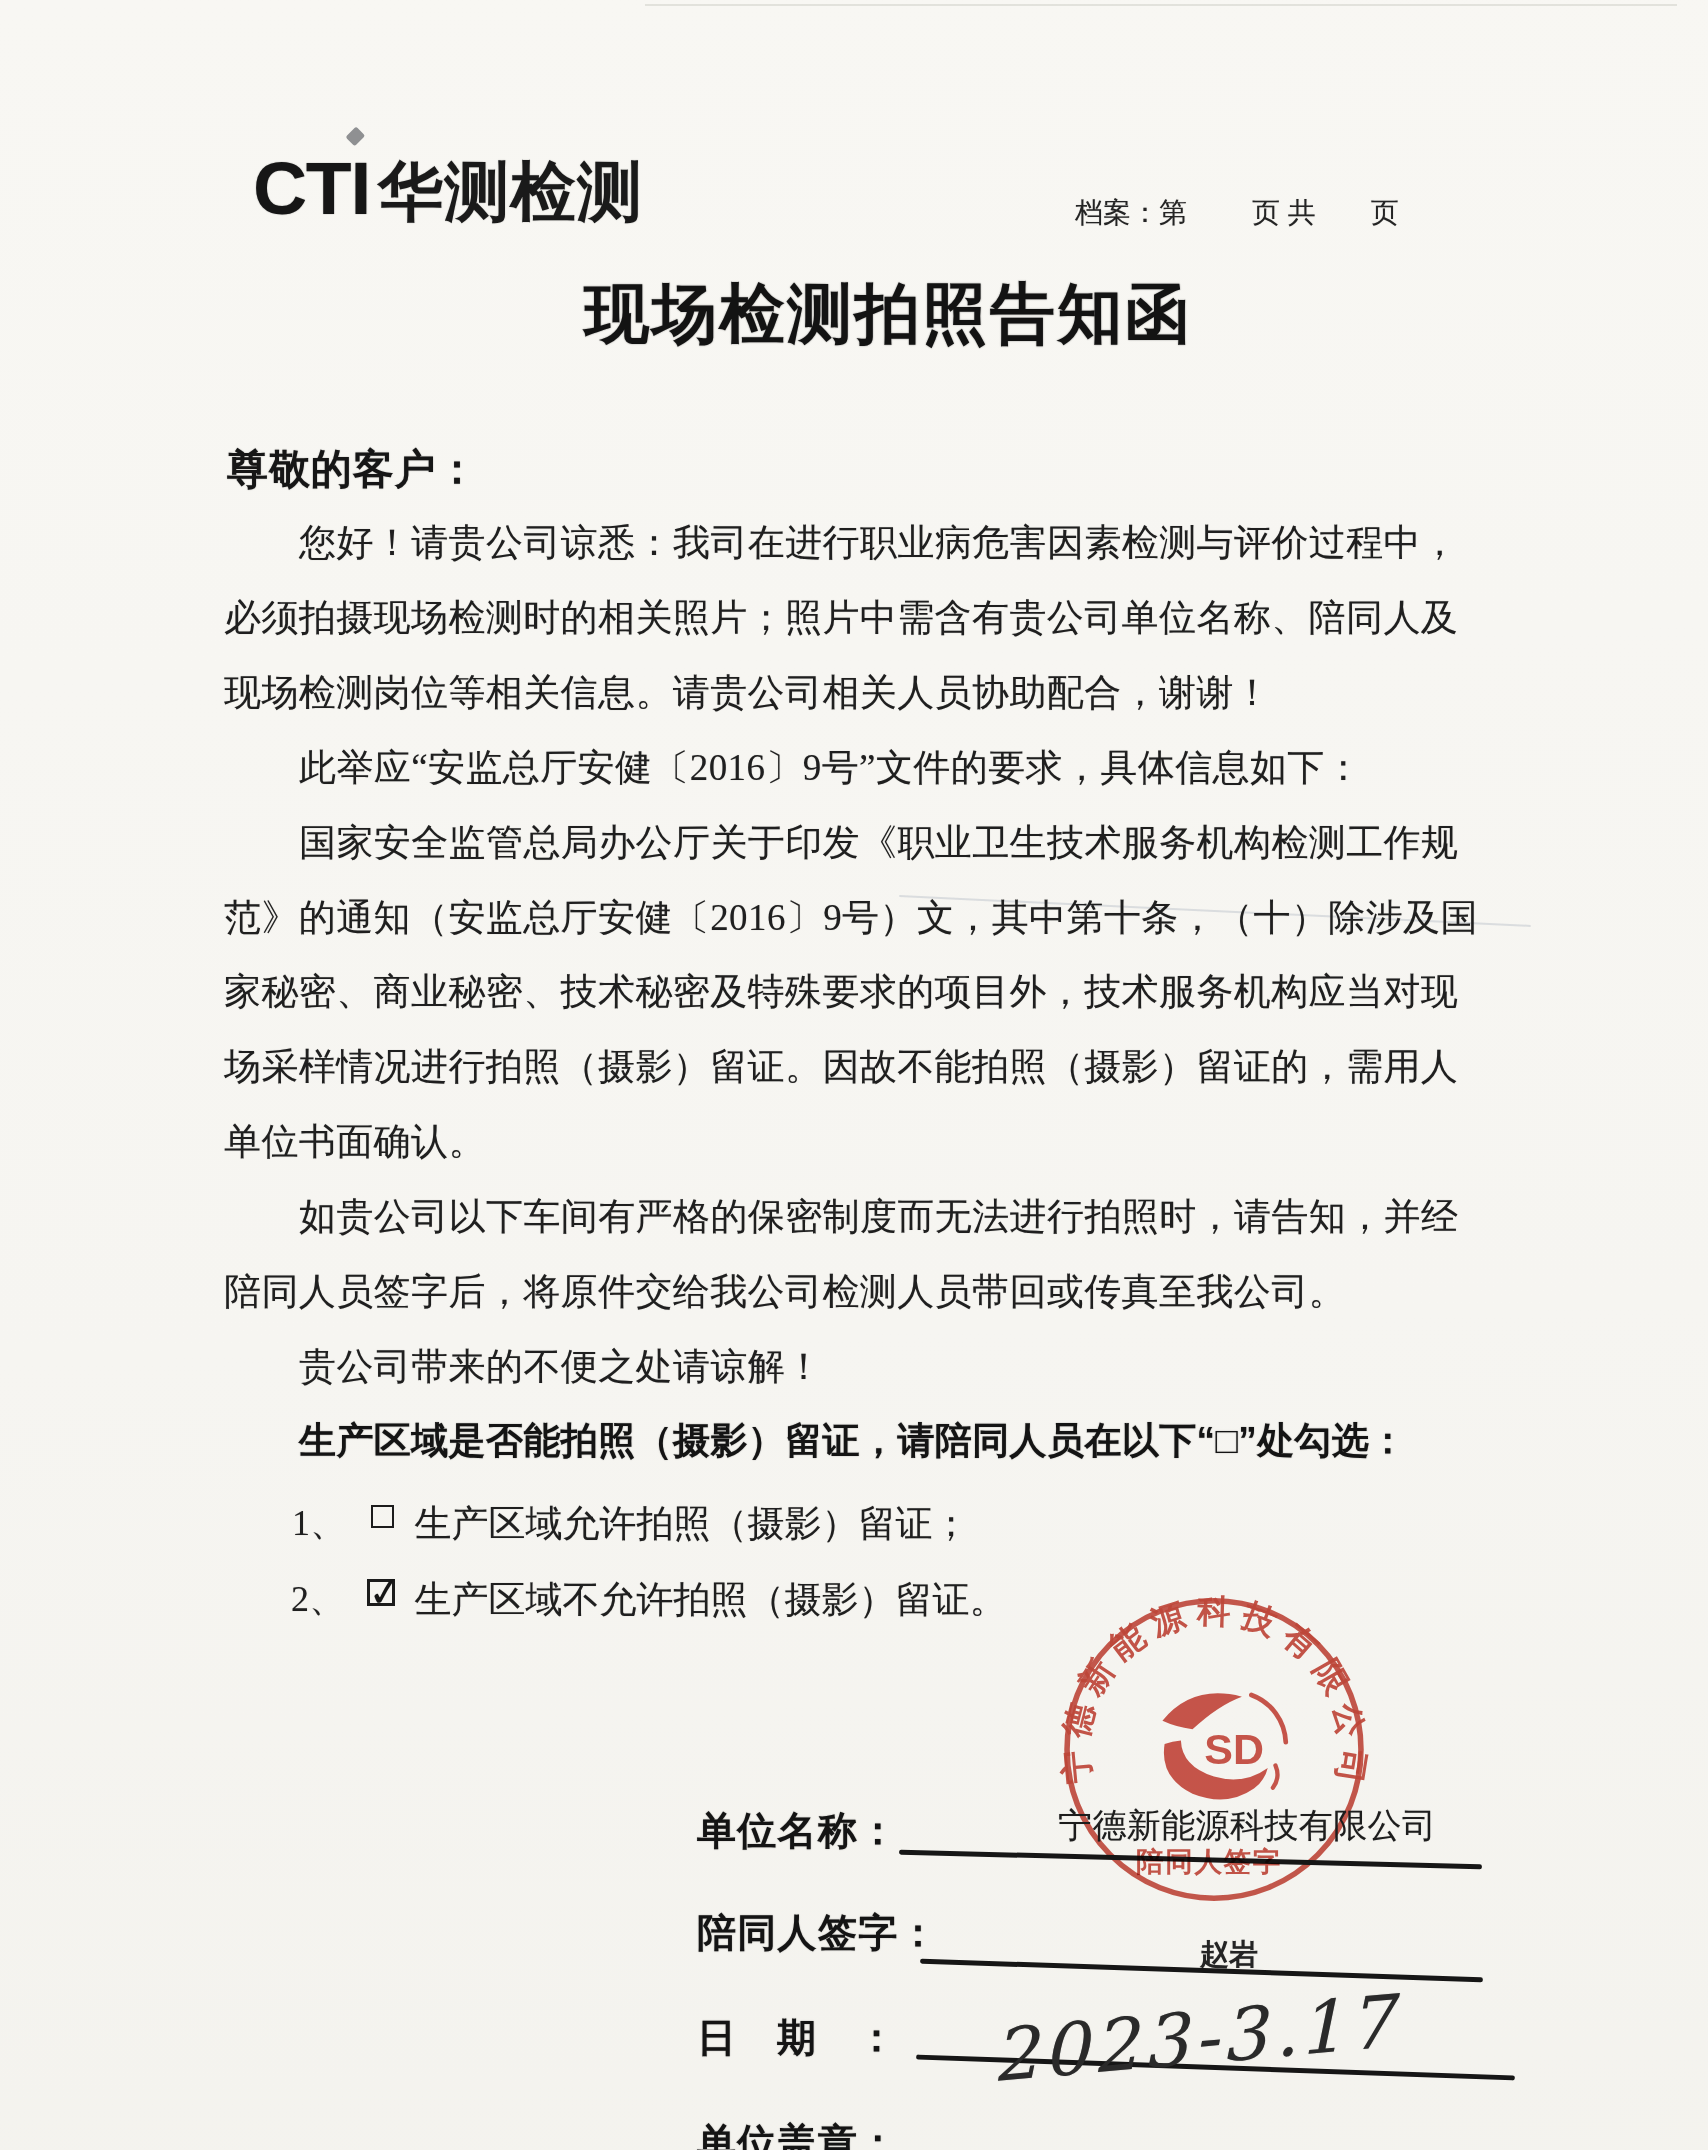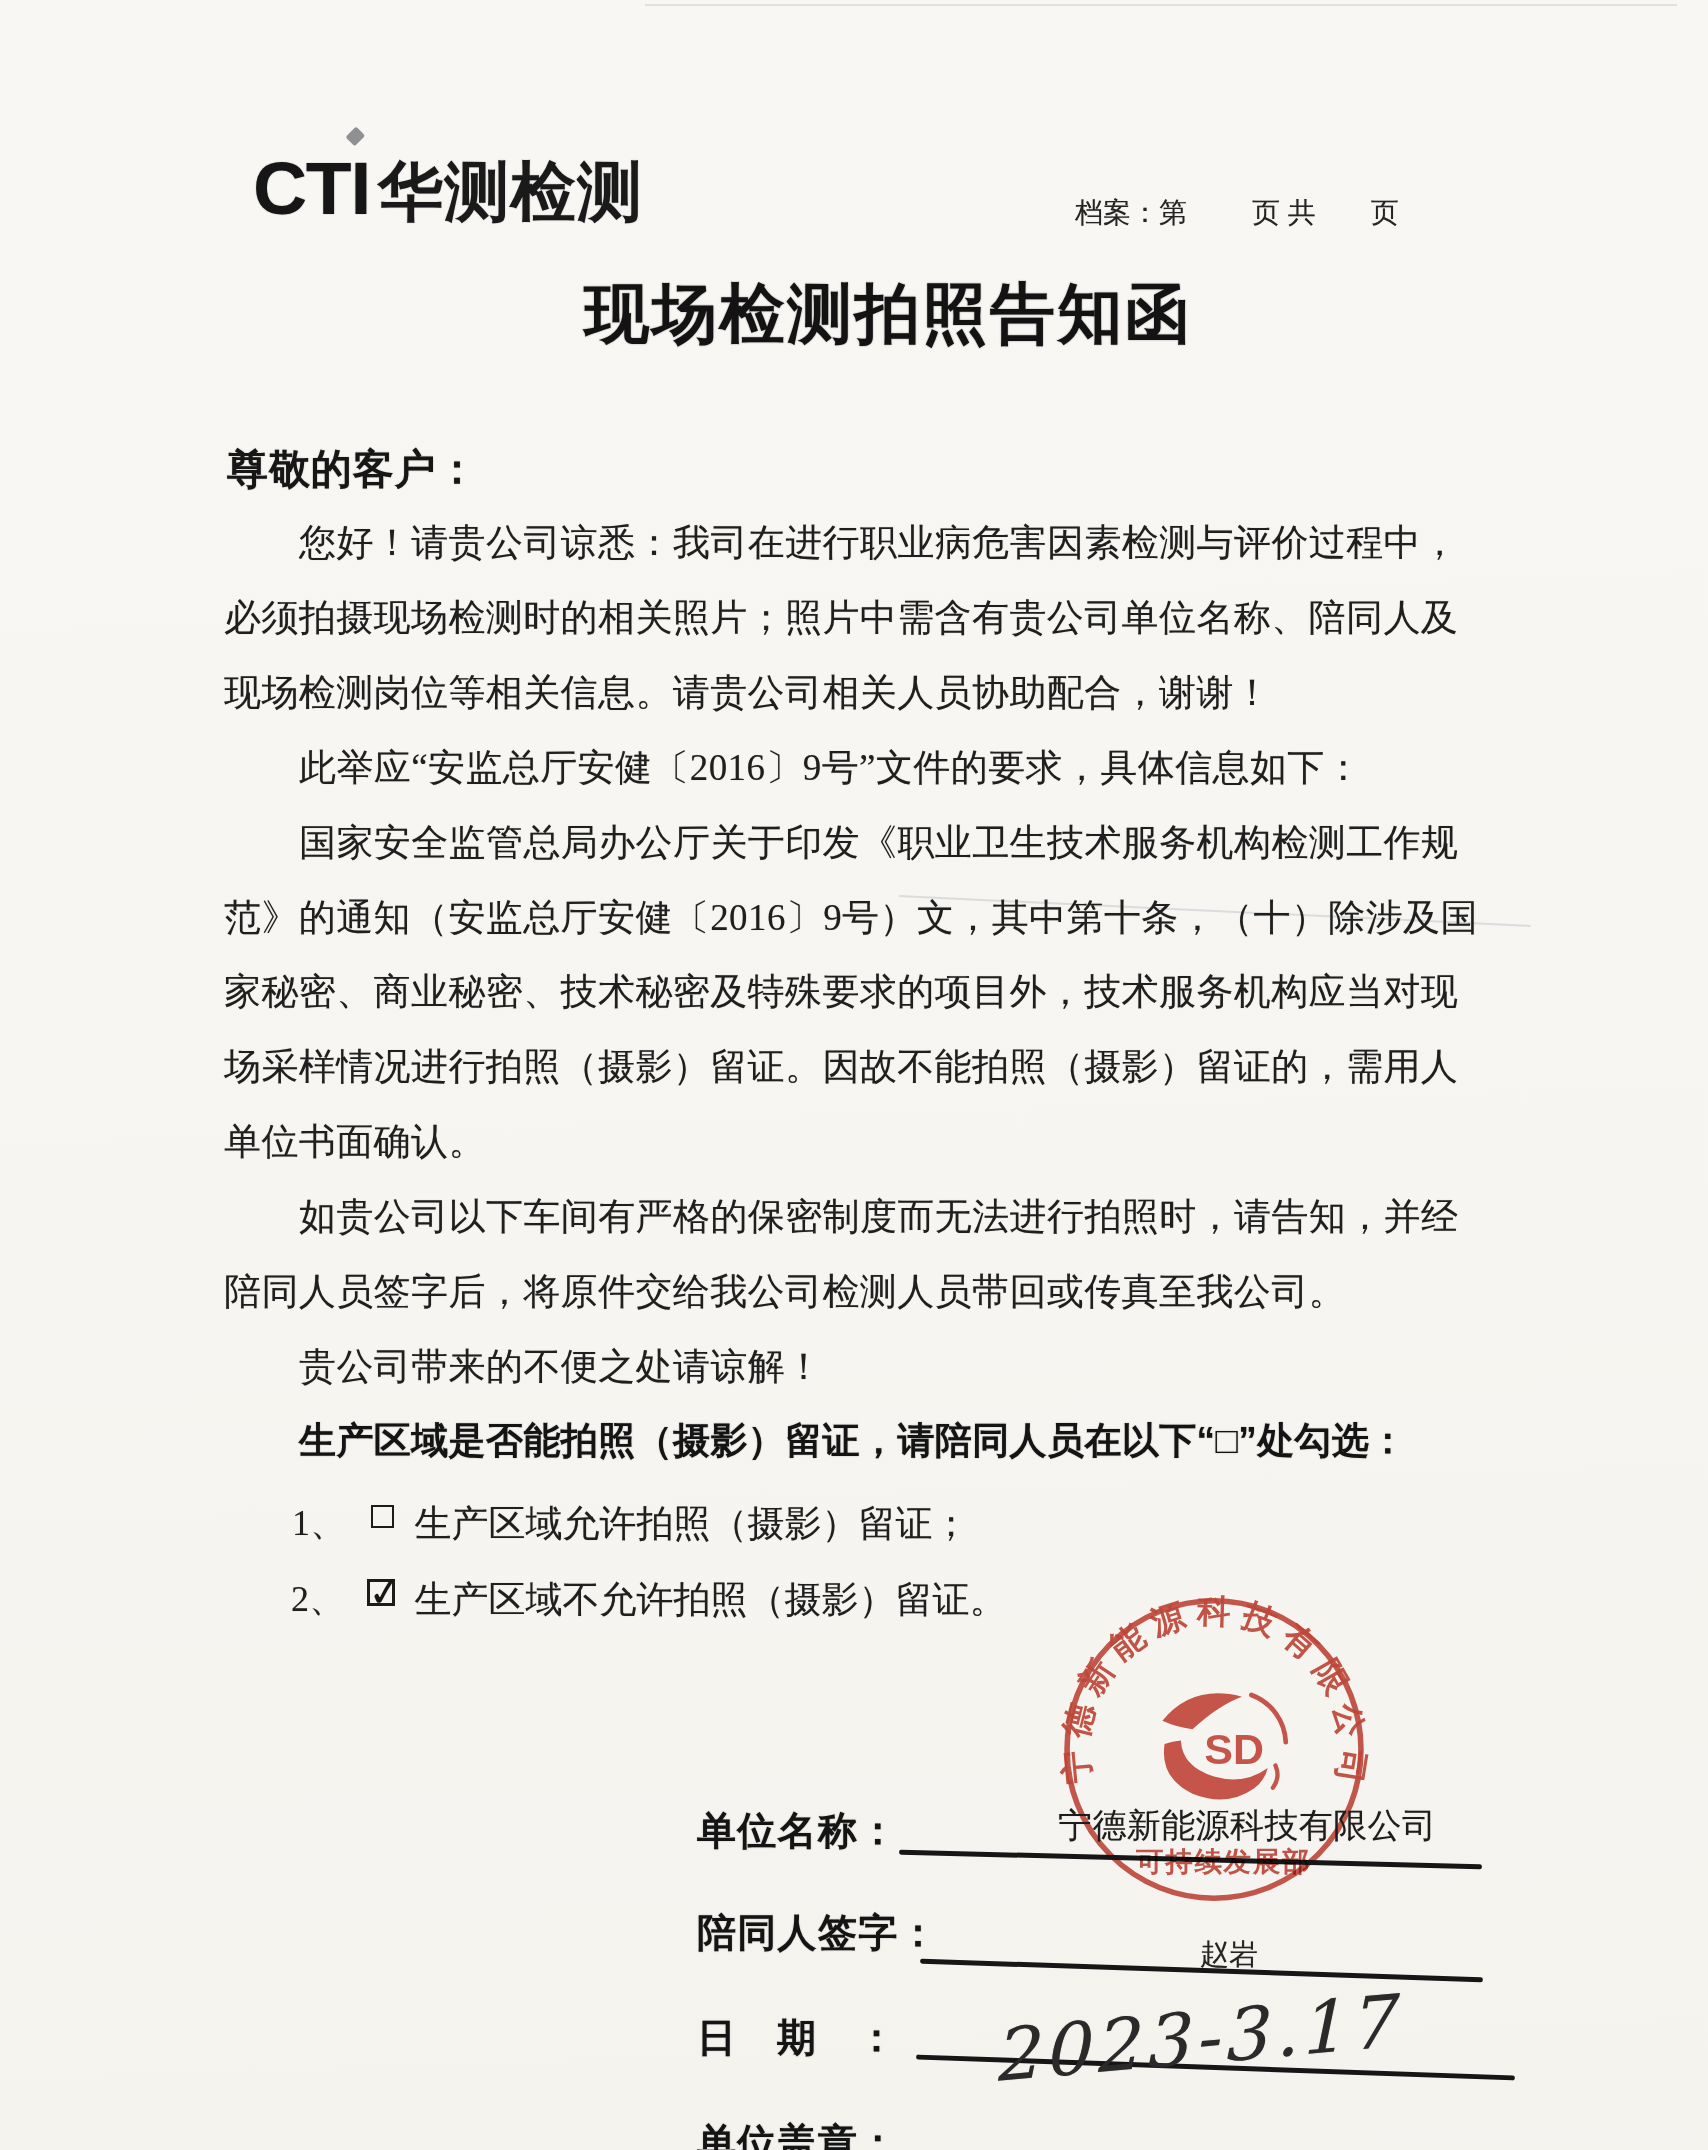--- a/index.html
+++ b/index.html
@@ -100,21 +100,21 @@
 
   .rule { position:absolute; background:#161616; height:4.7px; border-radius:2.2px; z-index:4; }
   .rule1 { left:899px; top:1857px; width:583px; transform:rotate(1.45deg); }
   .rule2 { left:920px; top:1968px; width:563px; transform:rotate(1.9deg); }
   .rule3 { left:916px; top:2065px; width:599px; transform:rotate(2.0deg); }
 
   .company-typed {
     position:absolute; left:1058px; top:1803px; font-size:34px; letter-spacing:0.4px;
     color:#1d1d1d; z-index:5; white-space:nowrap;
   }
-  .escort-name { position:absolute; left:1200px; top:1935px; font-size:29px; color:#242424; z-index:5; }
+  .escort-name { position:absolute; left:1200px; top:1935px; font-size:29px; color:#242424; z-index:5;font-weight:bold; }
   .hand-date {
     position:absolute; left:998px; top:1996px; font-size:72px;
     font-family:"DejaVu Serif", serif; font-style:italic; color:#2a2a2a;
     transform:rotate(-5deg) skewX(-6deg); letter-spacing:4.3px; z-index:5;
     text-shadow:0 0 0.9px rgba(30,30,30,.4);
   }
 
   
   .edge-top { position:absolute; left:645px; top:4.3px; width:1032px; height:1.7px; background:#d9d8d2; opacity:.7; }
   .crease { position:absolute; left:899px; top:910px; width:632px; height:1.7px;
@@ -176,21 +176,21 @@
       <textPath href="#ringArc">宁德新能源科技有限公司</textPath>
     </text>
     <g transform="translate(45,-5)" fill="#c4372b" opacity="0.9">
       <path d="M -165,-62 Q -95,-148 20,-118 Q -35,-98 -95,-42 Q -135,-48 -165,-62 Z"></path>
       <path d="M 42,-122 A 122,122 0 0 1 122,-12" fill="none" stroke="#c4372b" stroke-width="11" stroke-linecap="round"></path>
       <path d="M -160,-8 Q -172,70 -95,108 Q -15,140 48,96 Q 74,76 80,48 Q 25,88 -45,68 Q -120,44 -122,-16 Q -142,-14 -160,-8 Z"></path>
       <path d="M 98,42 q 12,28 -6,52" fill="none" stroke="#c4372b" stroke-width="10" stroke-linecap="round"></path>
       <text x="2" y="38" text-anchor="middle" font-family="'Liberation Sans', sans-serif" font-size="100" font-weight="bold" fill="#c4372b">SD</text>
     </g>
   </svg>
-  <div class="stamp-dept">可持续发展部</div>
+  <div class="stamp-dept">陪同人签字</div>
 
   <div class="flabel frow1">单位名称：</div>
   <div class="company-typed ink">宁德新能源科技有限公司</div>
   <div class="rule rule1"></div>
 
   <div class="flabel frow2">陪同人签字：</div>
   <div class="escort-name ink">赵岩</div>
   <div class="rule rule2"></div>
 
   <div class="flabel spread frow3">

